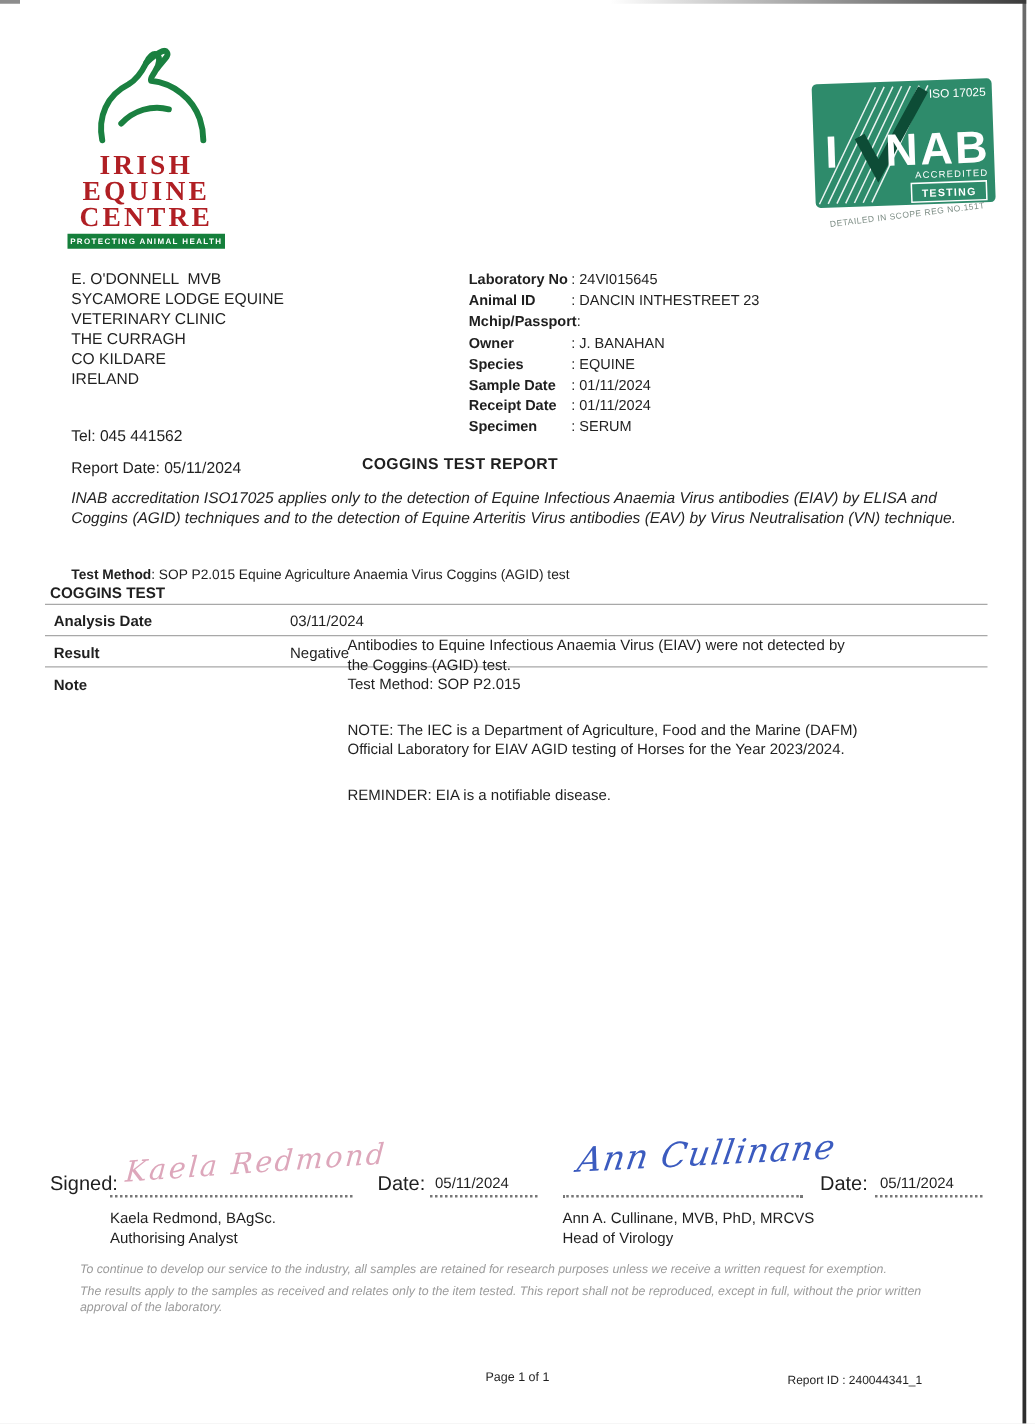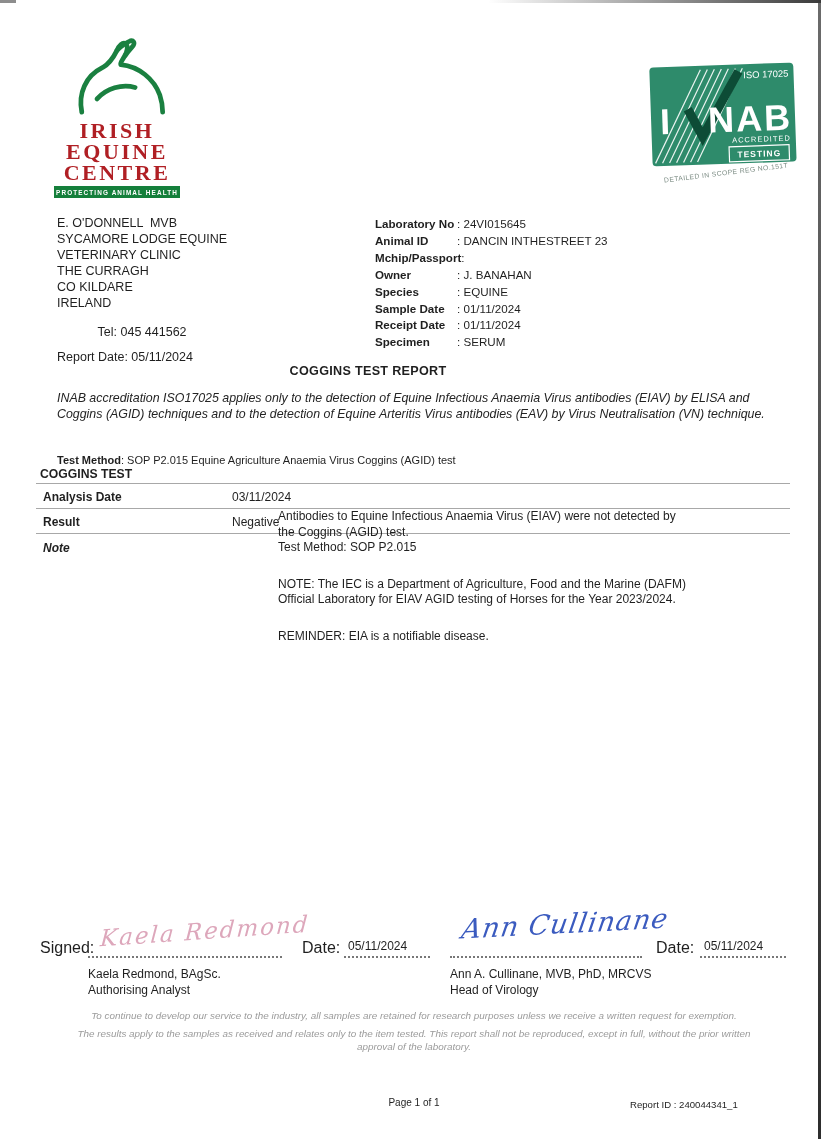--- a/index.html
+++ b/index.html
@@ -18,42 +18,42 @@
   
   .contact-block { left:181px; top:103px; font-size:11.3px; line-height:14.4px; color:#2e8f3f; }
   .contact-block .b { margin-right:2px; }
 
   
   .inab-block { left:650px; top:64px; width:146px; transform:rotate(-2deg); }
   .inab-scope { left:644px; top:169px; width:164px; transform:rotate(-7deg); font-size:6.8px; letter-spacing:0.4px; color:#7d8d85; text-align:center; }
 
   
   .recipient-block { left:57px; top:215px; font-size:12.5px; line-height:16px; }
-  .recipient-tel { margin-top:13px;text-align:center; }
+  .recipient-tel { margin-top:30px; }
   .recipient-reportdate { margin-top:9px; }
 
   
   .sample-block { left:375px; top:216px; font-size:11.6px; line-height:16.9px; white-space:nowrap; }
   .slabel { display:inline-block; min-width:82px; font-weight:bold; }
 
   
   .report-title { left:0; top:364px; width:736px; text-align:center; font-weight:bold; font-size:12.6px; letter-spacing:0.3px; }
 
   
   .accred-note { left:57px; top:391px; width:724px; font-style:italic; font-size:12.4px; line-height:15.6px; color:#242424; }
 
   .test-method { left:57px; top:454px; font-size:11px; }
   .coggins-heading { left:40px; top:467px; font-weight:bold; font-size:12.2px; }
 
   
   .tline { left:36px; width:754px; border-top:1px solid #a8a8a8; height:0; }
   .tl1 { top:483px; } .tl2 { top:508px; } .tl3 { top:533px; }
   .trow-label { left:43px; font-weight:bold; font-size:12px; }
   .trow-value { left:232px; font-size:12px; }
-  .row1 { top:490px; } .row2 { top:515px; } .row3 { top:541px;font-style:italic; }
+  .row1 { top:490px; } .row2 { top:515px; } .row3 { top:541px; }
   .note-body { left:232px; top:509px; width:414px; font-size:12px; line-height:15.6px;margin-left:46px; }
   .note-p { margin:0; }
   .note-gap { margin-top:21px; }
 
   
   .sig-label { font-size:16px; }
   .dotline { height:0; border-bottom:2px dotted #777; }
   .sig-script { font-family:"DejaVu Serif", serif; font-style:italic; white-space:nowrap; }
   .sig1 { left:100px; top:918px; color:#dda7bb; font-size:23px; letter-spacing:2px; transform:rotate(-4deg) skewX(-8deg); }
   .sig2 { left:462px; top:908px; color:#3b5bbf; font-size:27px; letter-spacing:1px; transform:rotate(-3deg) skewX(-12deg); }
@@ -65,21 +65,21 @@
   .dot2 { left:450px; top:956px; width:192px; }
   .datelbl2 { left:656px; top:939px; }
   .dateval2 { left:704px; top:939px; font-size:12px; }
   .dotd2 { left:700px; top:956px; width:86px; }
   .name1 { left:88px; top:967px; font-size:12px; }
   .role1 { left:88px; top:983px; font-size:12px; }
   .name2 { left:450px; top:967px; font-size:12px; }
   .role2 { left:450px; top:983px; font-size:12px; }
 
   
-  .footer-note { left:64px; top:1009px; width:700px; text-align:center; font-style:italic; font-size:9.9px; line-height:13.6px; color:#9b9b9b; }
+  .footer-note { left:64px; top:1009px; width:700px; font-style:italic; font-size:9.9px; line-height:13.6px; color:#9b9b9b; }
   .footer-note p { margin:0 0 4px 0; }
   .page-number { left:0; top:1097px; width:828px; text-align:center; font-size:10px; }
   .report-id { left:630px; top:1099px; font-size:9.6px; }
 
   
   .edge-right { right:7px; top:0; width:3px; height:1139px; background:linear-gradient(#6b6b6b, #2d2d2d); }
   .edge-top { top:0; left:488px; width:333px; height:3px; background:linear-gradient(90deg, rgba(90,90,90,0), #3a3a3a); }
   .corner-tl { top:0; left:0; width:16px; height:3px; background:#8d8d8d; }
 </style>
 </head>

